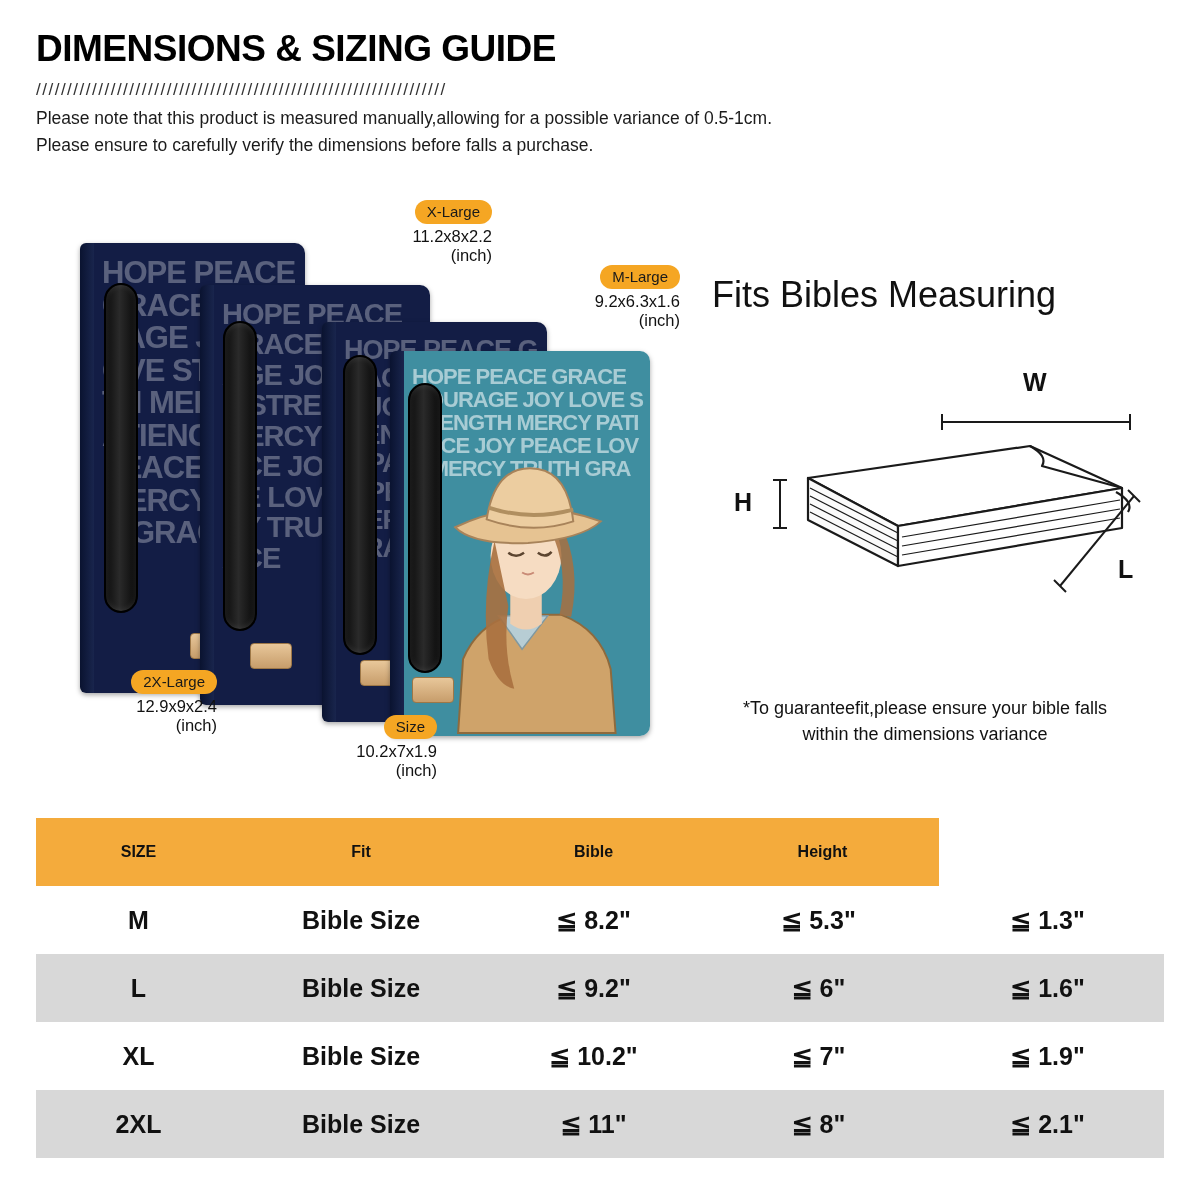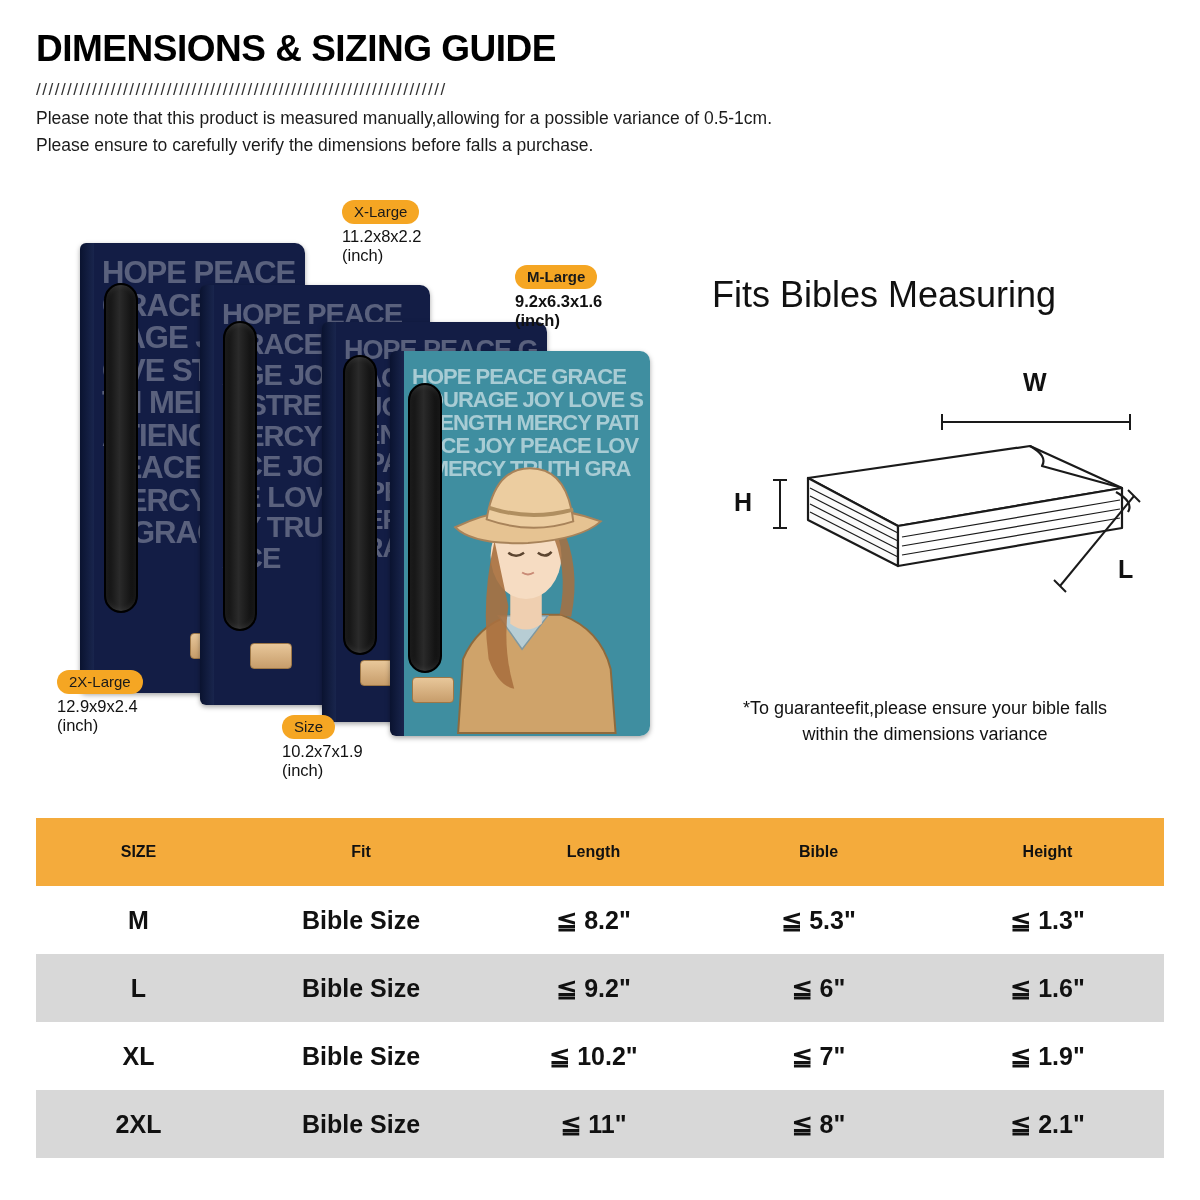--- a/index.html
+++ b/index.html
@@ -82,21 +82,21 @@
     border: 2px solid #000;
     box-shadow: inset 0 0 6px rgba(255,255,255,.12);
   }
   .strapbuckle {
     position:absolute; width: 42px; height: 26px; border-radius: 4px;
     background: linear-gradient(180deg,#e8c79a,#c79d6b);
     border: 1px solid #9d7747;
   }
 
   
-  .callout { position: absolute; text-align: left; }
+  .callout { position: absolute; text-align: right; }
   .chip {
     display: inline-block;
     background: #f5a623;
     color: #1a1a1a;
     font-size: 15px;
     padding: 3px 12px 4px;
     border-radius: 12px;
     font-family: "Liberation Sans", sans-serif;
   }
   .dims { font-size: 16.5px; line-height: 1.15; margin-top: 3px; color:#111; }
@@ -203,21 +203,21 @@
   </div>
   <div class="handle" style="left:348px; top:158px; height:290px;"></div>
   <div class="strapbuckle" style="left:352px; top:452px;"></div>
 
   <div class="callout" style="left:282px; top:-25px; width:150px;">
     <span class="chip">X-Large</span>
     <div class="dims">11.2x8x2.2</div>
     <div class="dims" style="margin-top:0">(inch)</div>
   </div>
 
-  <div class="callout" style="left:455px; top:40px; width:165px;font-weight:bold;">
+  <div class="callout" style="left:455px; top:40px; width:165px;">
     <span class="chip">M-Large</span>
     <div class="dims">9.2x6.3x1.6</div>
     <div class="dims" style="margin-top:0">(inch)</div>
   </div>
 
   <div class="callout" style="left:-3px; top:445px; width:160px;">
     <span class="chip">2X-Large</span>
     <div class="dims">12.9x9x2.4</div>
     <div class="dims" style="margin-top:0">(inch)</div>
   </div>
@@ -277,21 +277,20 @@
 
 <div class="guarantee">
   <div>*To guaranteefit,please ensure your bible falls</div>
   <div>within the dimensions variance</div>
 </div>
 
 <div class="table">
   <div class="trow thead">
     <div class="c1">SIZE</div>
     <div class="c2">Fit</div>
-    <div class="c3">Length</div>
     <div class="c4">Bible</div>
     <div class="c5">Height</div>
   </div>
 
   <div class="trow plain">
     <div class="c1">M</div>
     <div class="c2">Bible Size</div>
     <div class="c3">≦ 8.2"</div>
     <div class="c4">≦ 5.3"</div>
     <div class="c5">≦ 1.3"</div>

